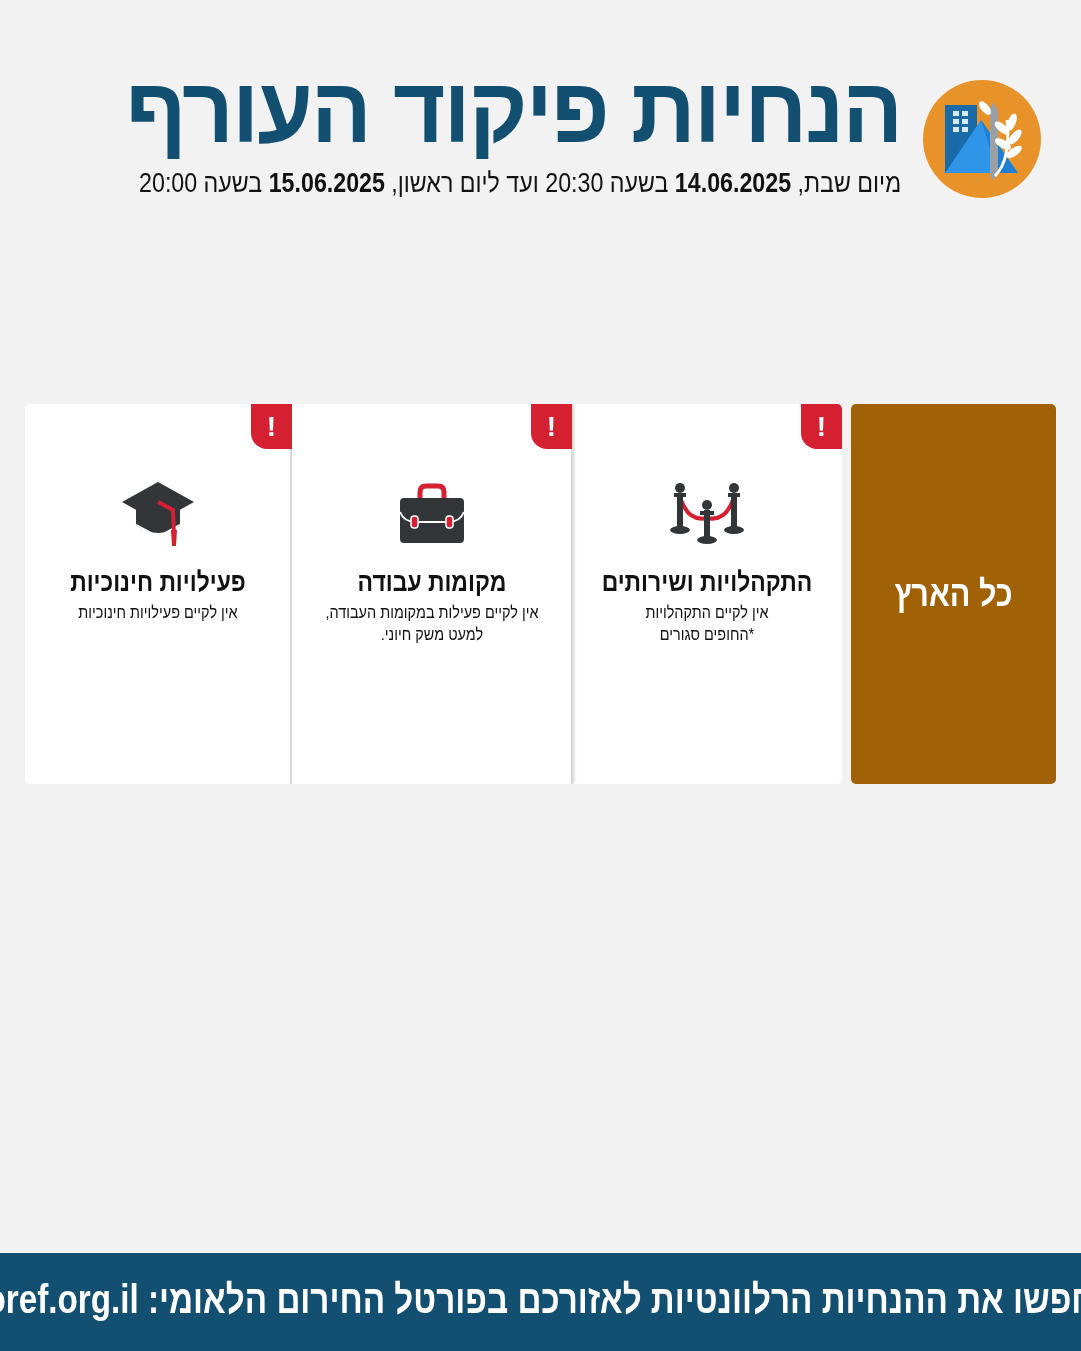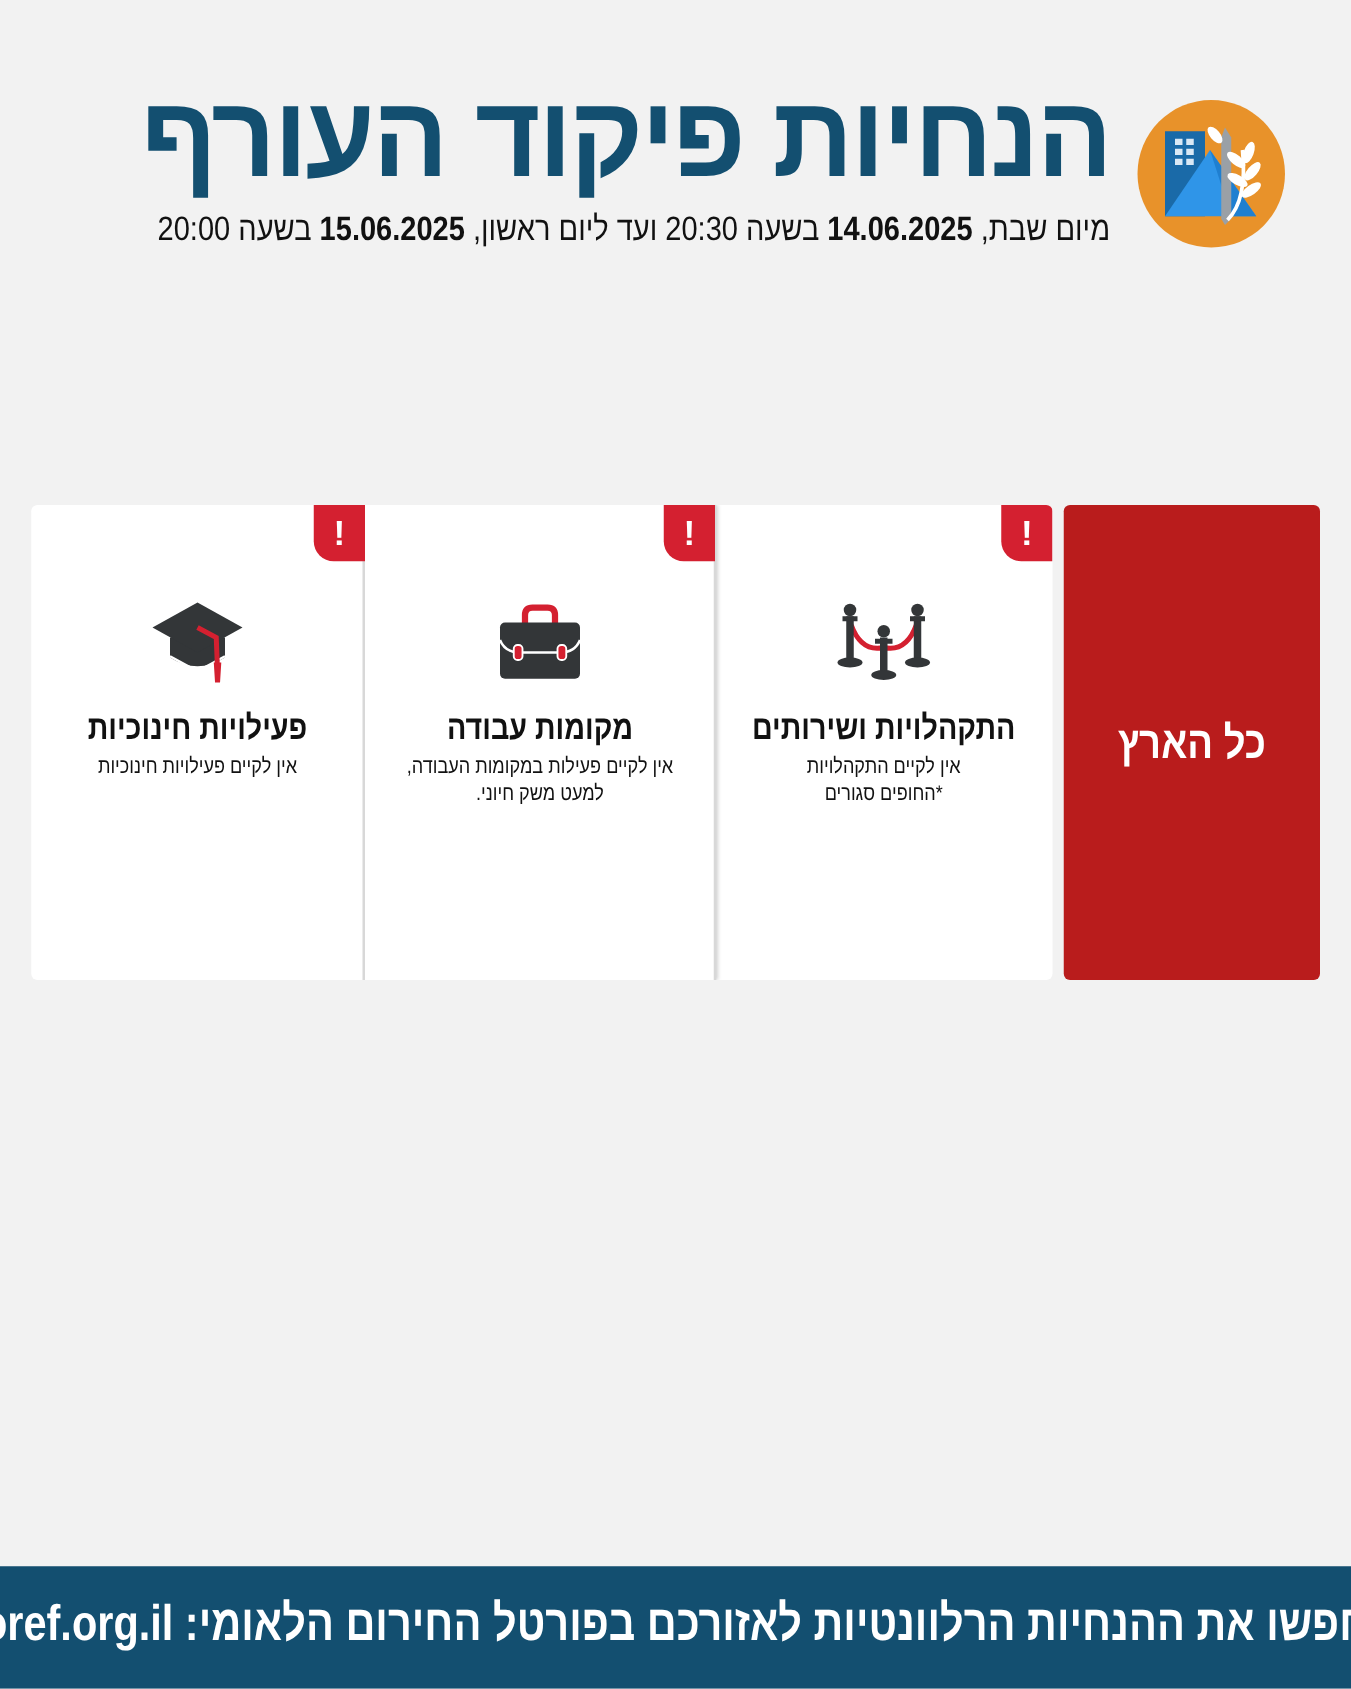--- a/index.html
+++ b/index.html
@@ -5,21 +5,21 @@
     * { box-sizing: border-box; margin: 0; padding: 0; }
     html, body {
       width: 1081px; height: 1351px;
       background: #f2f2f2;
       font-family: "Liberation Sans", "DejaVu Sans", sans-serif;
       overflow: hidden;
       position: relative;
     }
     .header {
       position: absolute;
-      top: 60px; left: 40px; right: 43px;
+      top: 60px; left: 40px; right: 30px;
       height: 150px;
     }
     .logo {
       position: absolute;
       right: 10px; top: 20px;
       width: 118px; height: 118px;
       border-radius: 50%;
       background: #e8922a;
       overflow: hidden;
     }
@@ -53,21 +53,21 @@
 
     .cards {
       position: absolute;
       top: 404px; left: 25px;
       width: 1031px; height: 380px;
     }
     .region-card {
       position: absolute;
       right: 0; top: 0;
       width: 205px; height: 380px;
-      background: #b91c1c;
+      background: #a16207;
       border-radius: 5px;
       display: flex; align-items: center; justify-content: center;
     }
     .region-label {
       color: #fff;
       font-size: 36px;
       font-weight: 700;
       direction: rtl;
       transform: scaleX(0.85);
     }

